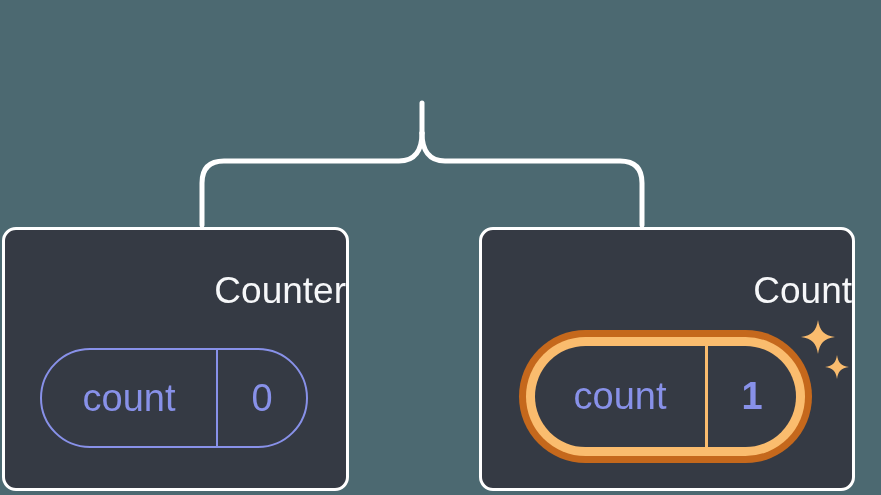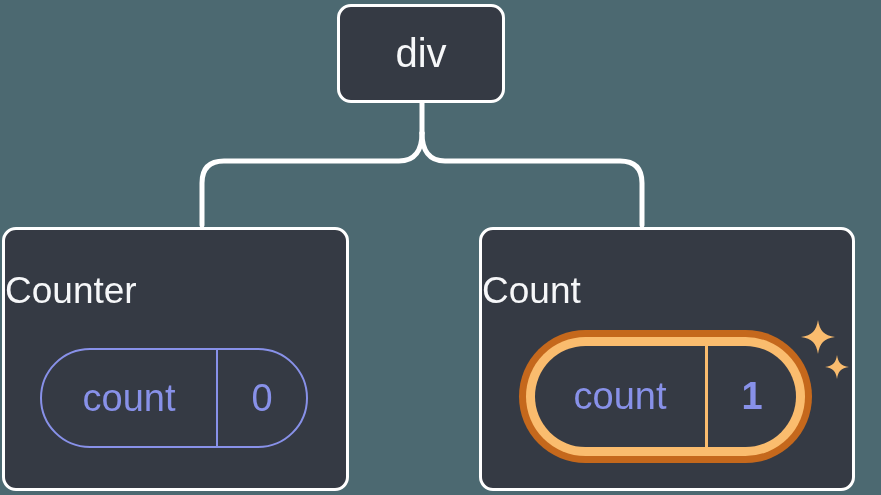--- a/index.html
+++ b/index.html
@@ -48,21 +48,21 @@
     top: 227px;
     height: 264px;
     box-sizing: border-box;
     background: #353A44;
     border: 3px solid #FFFFFF;
     border-radius: 14px;
   }
   .card.left  { left: 2px;   width: 347px; }
   .card.right { left: 479px; width: 376px; }
   .card-title {
-    text-align: left;
+    text-align: right;
     margin-top: 40px;
     color: #F6F7F9;
     font-size: 37px;
     font-weight: 500;
   }
   
   .pill-plain {
     position: absolute;
     left: 35px;
     top: 118px;
@@ -149,23 +149,20 @@
 <div class="stage">
 
   <svg class="connector" viewBox="0 0 881 495">
     <g fill="none" stroke="#FFFFFF" stroke-width="5" stroke-linecap="round">
       <path d="M422 103 L422 133"></path>
       <path d="M422 133 C422 150 415 161 399 161 L224 161 Q202 161 202 183 L202 225"></path>
       <path d="M422 133 C422 150 429 161 445 161 L620 161 Q642 161 642 183 L642 225"></path>
     </g>
   </svg>
 
-  <div class="node-root">
-    <span>div</span>
-  </div>
 
   <div class="card left">
     <div class="card-title">Counter</div>
     <div class="pill-plain">
       <div class="pill-label">count</div>
       <div class="pill-value">0</div>
     </div>
   </div>
 
   <div class="card right">

